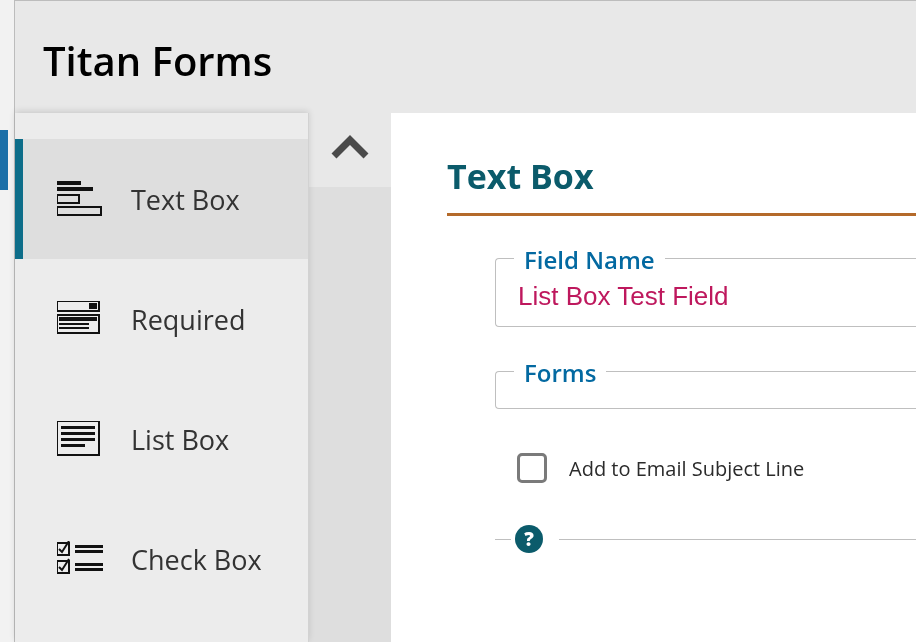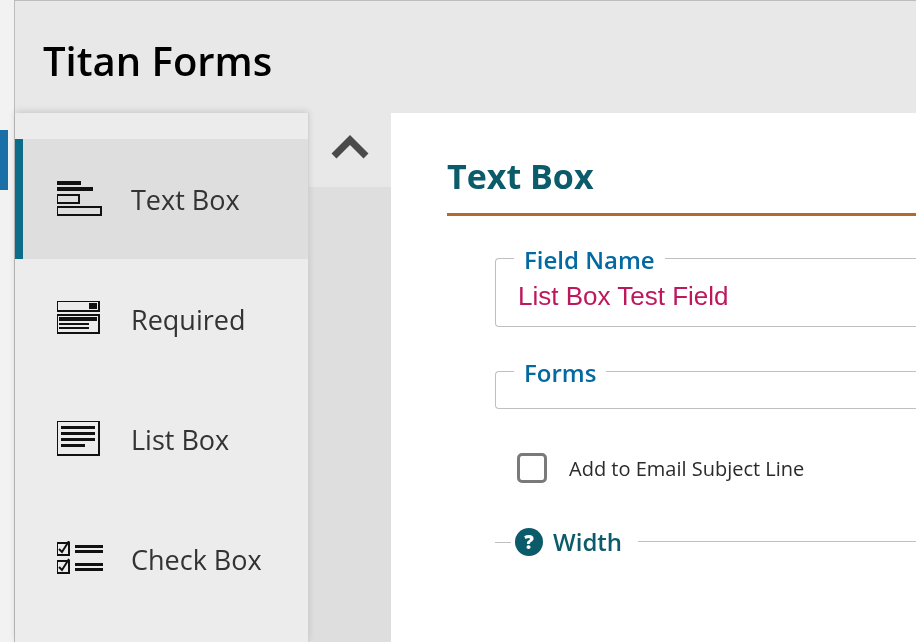--- a/index.html
+++ b/index.html
@@ -276,20 +276,19 @@
       </div>
 
       <div class="check-row">
         <div class="checkbox"></div>
         <div class="clabel">Add to Email Subject Line</div>
       </div>
 
       <div class="width-row">
         <div class="rule-left"></div>
         <div class="help-badge">?</div>
-        <div class="wlabel">Width</div>
         <div class="rule-right"></div>
       </div>
 
     </div>
 
   </div>
 </div>
 
 </body></html>

